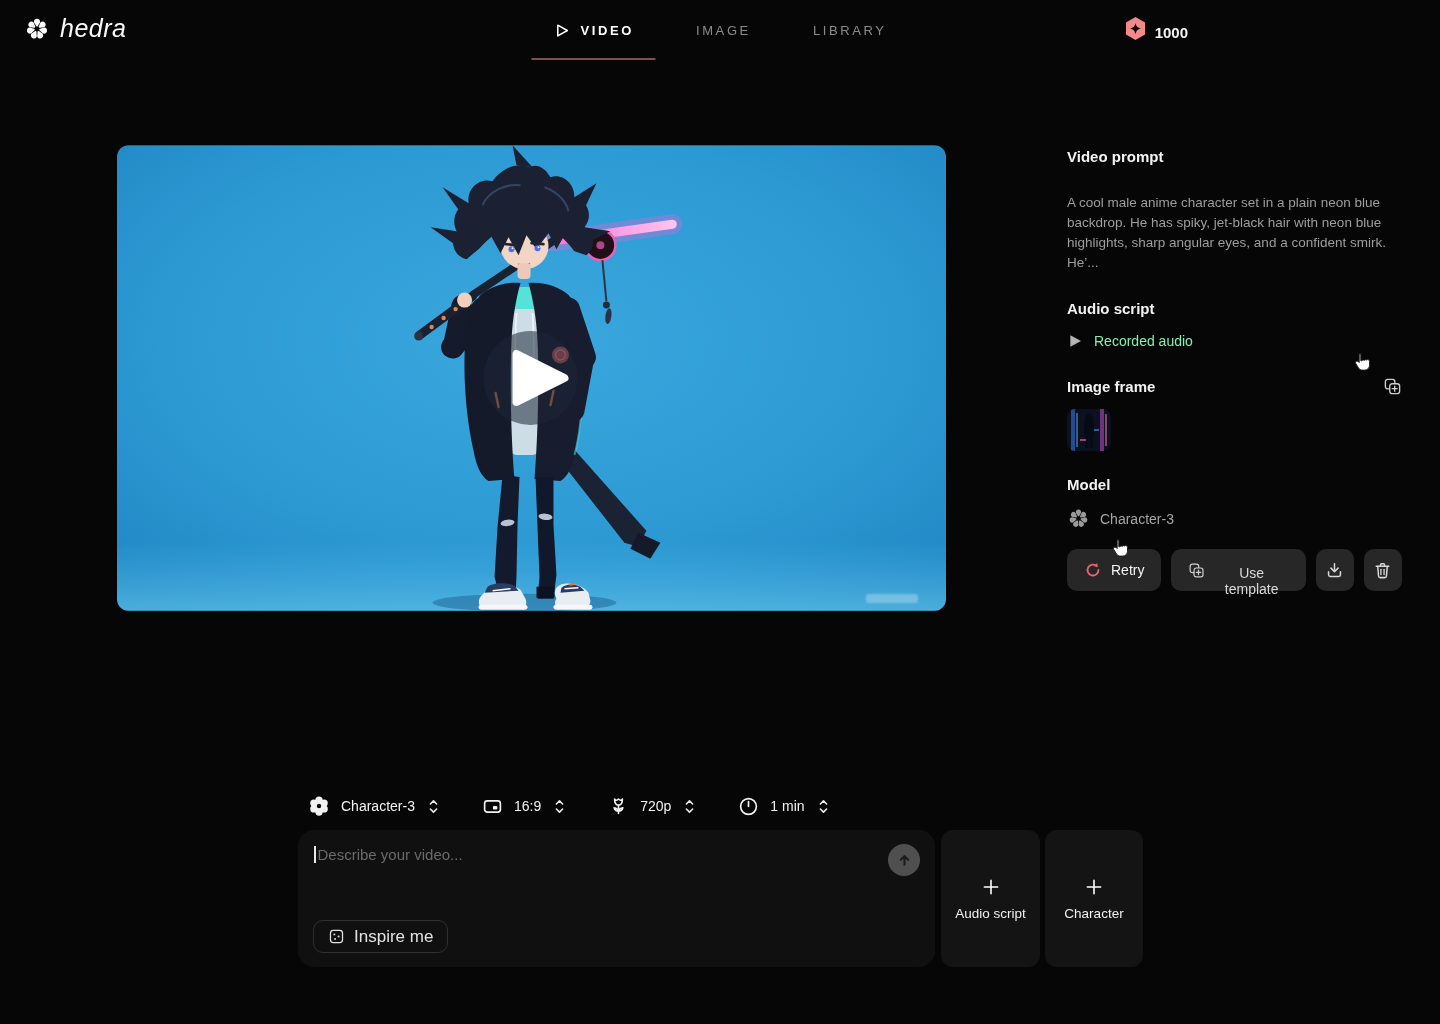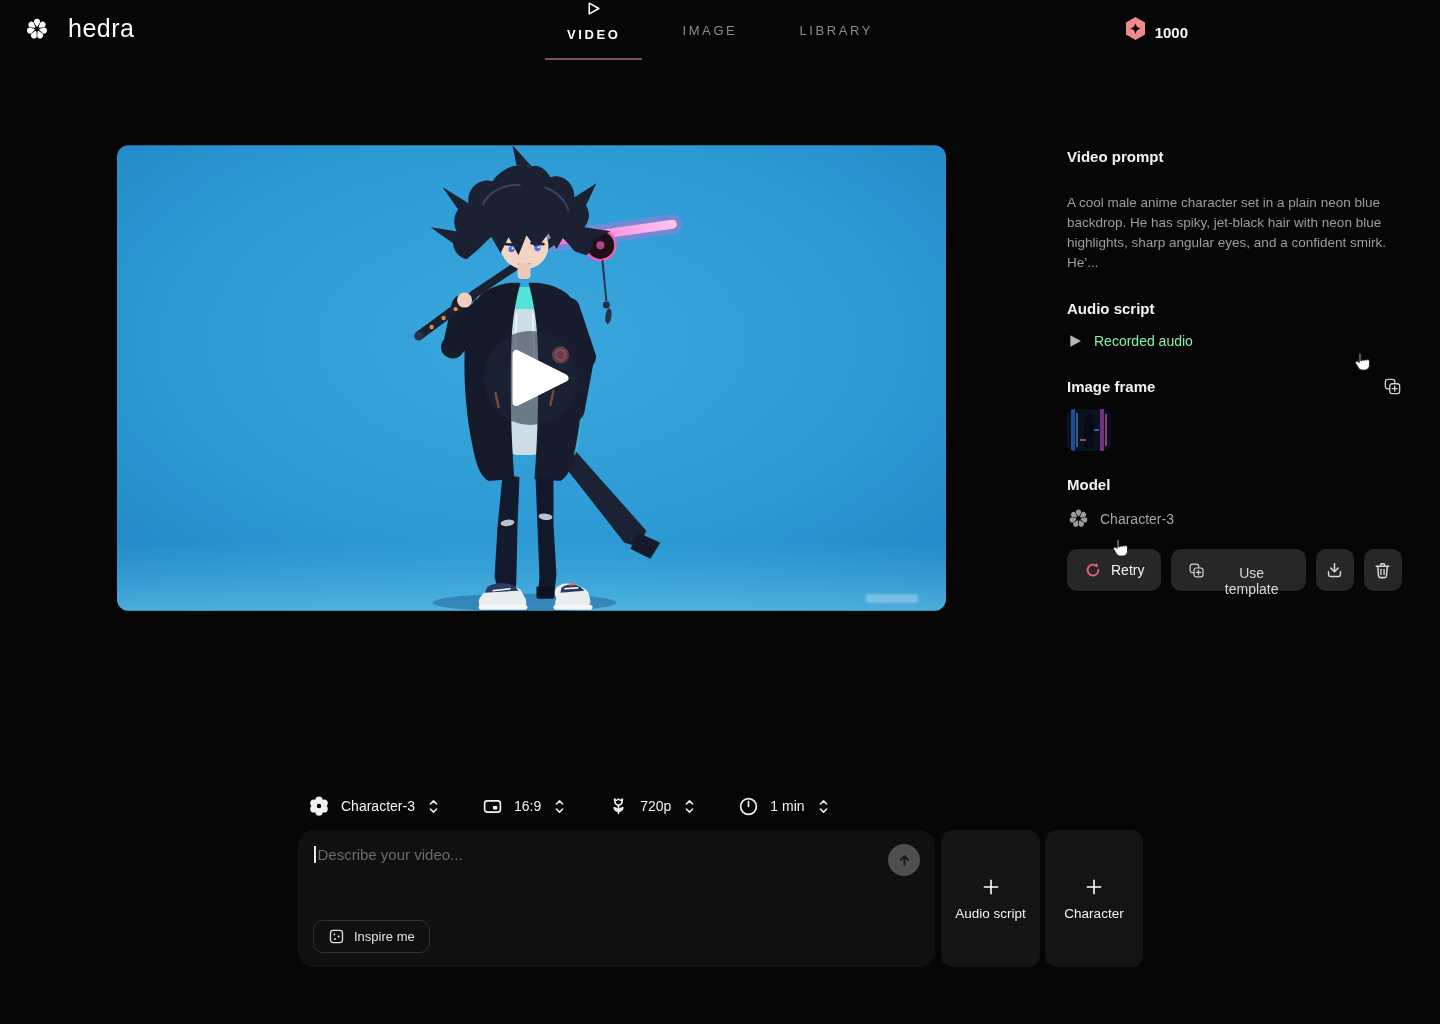--- a/index.html
+++ b/index.html
@@ -2,26 +2,26 @@
 <html><head>
 <meta charset="utf-8">
 <style>
   * { margin:0; padding:0; box-sizing:border-box; }
   html,body { width:1440px; height:1024px; background:#060606; overflow:hidden;
     font-family:"Liberation Sans", sans-serif; color:#fff; }
   .page { position:relative; width:1440px; height:1024px; }
 
   
   .header { position:absolute; top:0; left:0; right:0; height:60px; display:flex; align-items:center; }
-  .logo { position:absolute; left:24px; top:14px; display:flex; align-items:center; gap:18px; }
+  .logo { position:absolute; left:24px; top:14px; display:flex; align-items:center; gap:10px;font-style:italic; }
   .logo-text { font-size:25px; font-weight:500; letter-spacing:.5px; color:#fafafa; }
   .tabs { position:absolute; left:50%; transform:translateX(-50%); top:0; height:60px; display:flex; gap:62px; align-items:center; }
   .tab { position:relative; height:60px; display:flex; align-items:center; gap:10px; cursor:pointer;
     font-size:13px; letter-spacing:2.6px; font-weight:400; color:#8b8b8b; }
-  .tab.active { color:#fff; font-weight:700;flex-direction:column; }
+  .tab.active { color:#fff; font-weight:700; }
   .tab.active::after { content:""; position:absolute; left:-22px; right:-22px; bottom:0; height:2px; background:#7d5154; }
   .credits { position:absolute; right:252px; top:16px; display:flex; align-items:flex-end; gap:7px; }
   .credits-num { font-size:15px; font-weight:700; color:#f5f5f5; }
   .profile { position:absolute; right:24px; top:10px; height:40px; min-width:170px; padding:0 14px 0 6px;
     background:#121212; border:1px solid #272727; border-radius:22px; display:flex; align-items:center; gap:10px; cursor:pointer; }
   .avatar { width:29px; height:29px; border-radius:50%;
     background:radial-gradient(circle at 68% 28%, #a18bf0 0%, #7fa8ef 45%, #66c4ee 100%); }
   .profile-name { font-size:14px; font-weight:500; color:#ececec; flex:1; }
 
   
@@ -54,21 +54,21 @@
   .settings { position:absolute; left:308px; top:790px; height:32px; display:flex; align-items:center; gap:41px; }
   .setting { display:flex; align-items:center; gap:11px; cursor:pointer; }
   .setting .val { font-size:14px; font-weight:500; color:#f2f2f2; }
   .composer { position:absolute; left:298px; top:830px; width:637px; height:137px; background:#101010; border-radius:16px; }
   .prompt-input { position:absolute; left:16px; top:16px; right:60px; font-size:15px; color:#6b6b6b; cursor:text; display:flex; }
   .caret { width:1.5px; height:17px; background:#e8e8e8; margin-right:2px; }
   .submit { position:absolute; right:15px; top:14px; width:32px; height:32px; border-radius:50%; background:#4f4f4f;
     border:none; display:flex; align-items:center; justify-content:center; cursor:pointer; }
   .inspire { position:absolute; left:15px; bottom:14px; height:33px; padding:0 14px; display:flex; align-items:center; gap:9px;
     background:transparent; border:1px solid #2f2f2f; border-radius:10px; cursor:pointer; font-family:inherit; }
-  .inspire span { font-size:13px; color:#e2e2e2; }
+  .inspire span { font-size:17px; color:#e2e2e2; }
   .addcard { position:absolute; top:830px; height:137px; background:#141414; border:none; border-radius:12px;
     display:flex; flex-direction:column; align-items:center; justify-content:center; gap:9px; cursor:pointer; font-family:inherit; }
   .addcard span { font-size:13.5px; color:#f0f0f0; }
   .card-audio { left:941px; width:99px; }
   .card-character { left:1045px; width:98px; }
 
   .cursor { position:absolute; pointer-events:none; z-index:50; }
 </style>
 </head>
 <body>

